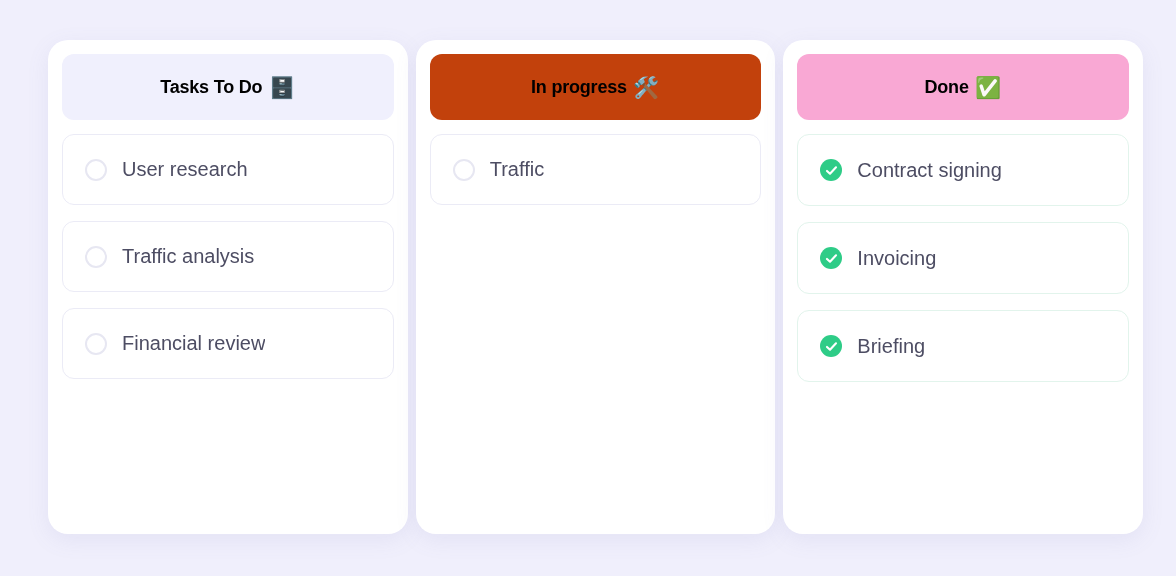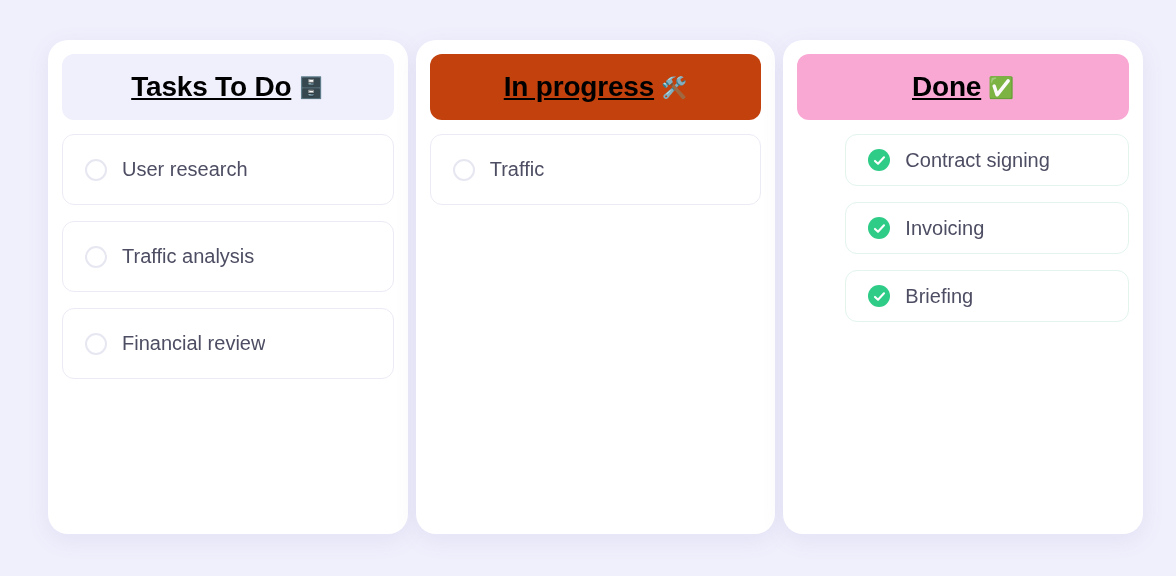--- a/index.html
+++ b/index.html
@@ -42,26 +42,25 @@
     height: 66px;
     border-radius: 12px;
     display: flex;
     align-items: center;
     justify-content: center;
     flex: 0 0 auto;
     margin-bottom: 14px;
   }
 
   .column-header .title {
-    font-size: 28px;
+    font-size: 18px;
     font-weight: bold;
     color: #000000;
     letter-spacing: -0.2px;
     white-space: nowrap;
-    text-decoration: underline;
   }
 
   .column-header .header-emoji {
     font-size: 21px;
     margin-left: 7px;
     line-height: 1;
   }
 
   .col-todo      .column-header { background: #f0f0fd; }
   .col-progress  .column-header { background: #c2410c; }
@@ -77,23 +76,22 @@
     height: 71px;
     border: 1px solid #ebebf6;
     border-radius: 12px;
     display: flex;
     align-items: center;
     padding: 0 22px;
     background: #ffffff;
   }
 
   .col-done .card {
-    height: 52px;
+    height: 72px;
     border-color: #e2f4ec;
-    margin-left: 48px;
   }
 
   .checkbox {
     width: 22px;
     height: 22px;
     border-radius: 50%;
     border: 2px solid #e7e7f2;
     flex: 0 0 auto;
     margin-right: 15px;
   }

